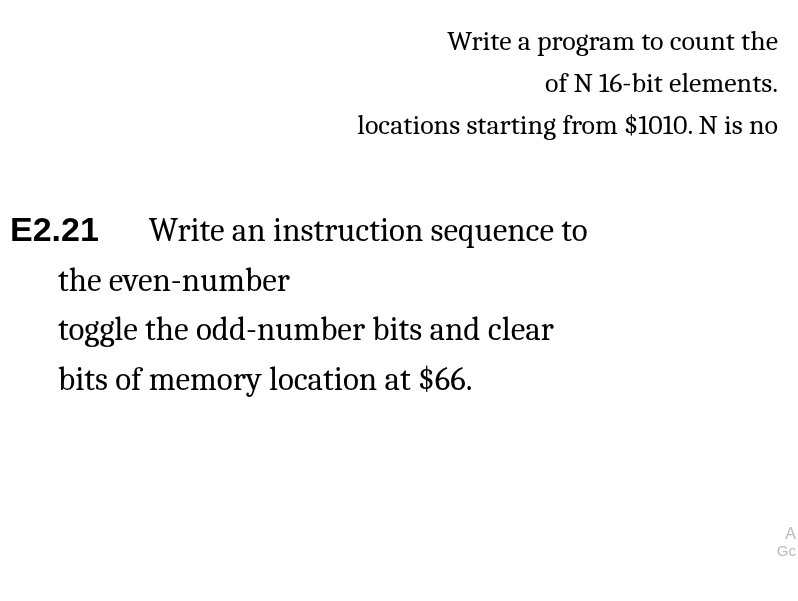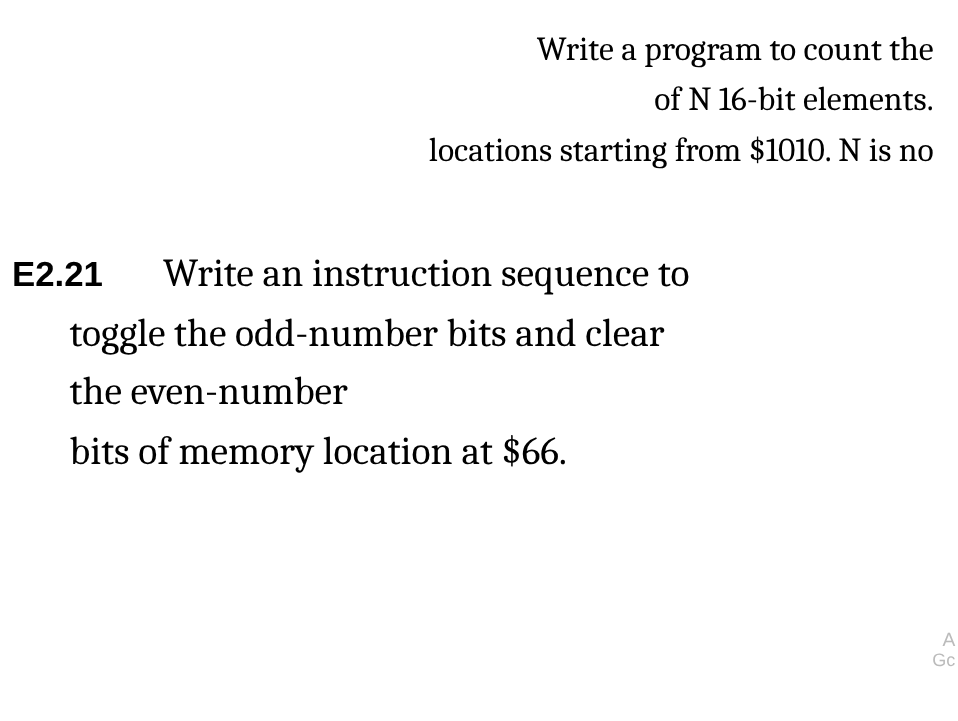--- a/index.html
+++ b/index.html
@@ -28,21 +28,21 @@
       text-indent: 115px;
     }
     .problem2 {
       font-size: 33px;
       line-height: 1.5;
       margin-top: 58px;
     }
     .problem2 .label {
       font-weight: bold;
       font-family: Arial, Helvetica, sans-serif;
-      font-size: 29px;
+      font-size: 34px;
       text-align: right;
     }
     .problem2 .first-line-text {
       margin-left: 50px;
       margin-top: 21px;
     }
     .problem2 .continuation {
       margin-left: 48px;
     }
     .watermark {
@@ -66,19 +66,19 @@
 <div class="problem1">
   <div class="first-line">Write a program to count the</div>
   <div>of N 16-bit elements.</div>
   <div>locations starting from $1010. N is no</div>
 </div>
 
 <div class="problem2">
   <div>
     <span class="label">E2.21</span><span class="first-line-text">Write an instruction sequence to</span>
   </div>
+  <div class="continuation">the even-number</div>
   <div class="continuation">toggle the odd-number bits and clear</div>
-  <div class="continuation">the even-number</div>
   <div class="continuation">bits of memory location at $66.</div>
 </div>
 
 <div class="watermark watermark-1">A</div>
 <div class="watermark watermark-2">Gc</div>
 
 </body></html>

